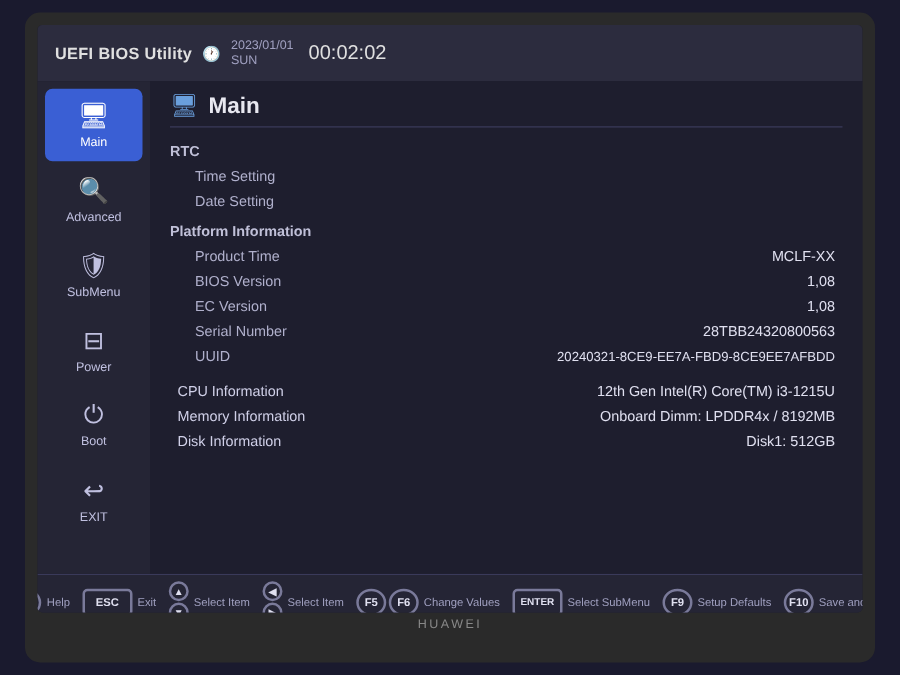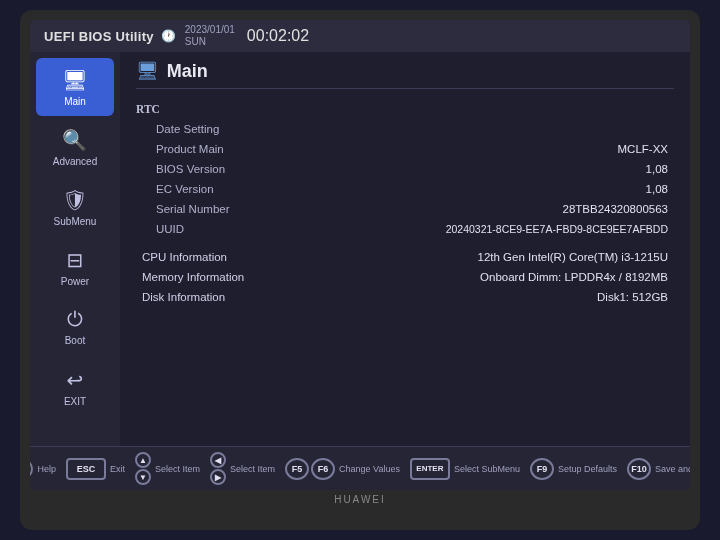--- a/index.html
+++ b/index.html
@@ -30,21 +30,21 @@
       height: 470px;
       background: #1e1e2e;
       border-radius: 4px;
       overflow: hidden;
       position: relative;
     }
 
     
     .top-bar {
       background: #2c2c3e;
-      height: 32px;
+      height: 45px;
       display: flex;
       align-items: center;
       padding: 0 14px;
       gap: 8px;
     }
     .top-bar-title {
       color: #e0e0e0;
       font-size: 13px;
       font-weight: 600;
       letter-spacing: 0.3px;
@@ -148,21 +148,20 @@
       align-items: center;
       padding: 3px 6px;
       font-size: 11.5px;
       min-height: 20px;
     }
     .info-row.section-header {
       color: #c0c0d8;
       font-weight: 600;
       margin-top: 4px;
       padding-left: 0;
-      font-family: Liberation Serif, serif;
     }
     .info-row.indent {
       padding-left: 20px;
     }
     .info-row.indent .row-label {
       color: #b0b0cc;
     }
     .row-label {
       color: #d0d0e8;
     }
@@ -284,26 +283,33 @@
           <span class="content-header-title">Main</span>
         </div>
 
         <div class="info-table">
 
 
           <div class="info-row section-header">
             <span>RTC</span>
           </div>
           <div class="info-row indent">
+            <span class="row-label">Time Setting</span>
+            <span class="row-value"></span>
+          </div>
+          <div class="info-row indent">
             <span class="row-label">Date Setting</span>
             <span class="row-value"></span>
           </div>
 
-          <div class="info-row indent">
-            <span class="row-label">Product Main</span>
+          <div class="info-row section-header">
+            <span>Platform Information</span>
+          </div>
+          <div class="info-row indent">
+            <span class="row-label">Product Time</span>
             <span class="row-value">MCLF-XX</span>
           </div>
           <div class="info-row indent">
             <span class="row-label">BIOS Version</span>
             <span class="row-value">1,08</span>
           </div>
           <div class="info-row indent">
             <span class="row-label">EC Version</span>
             <span class="row-value">1,08</span>
           </div>

